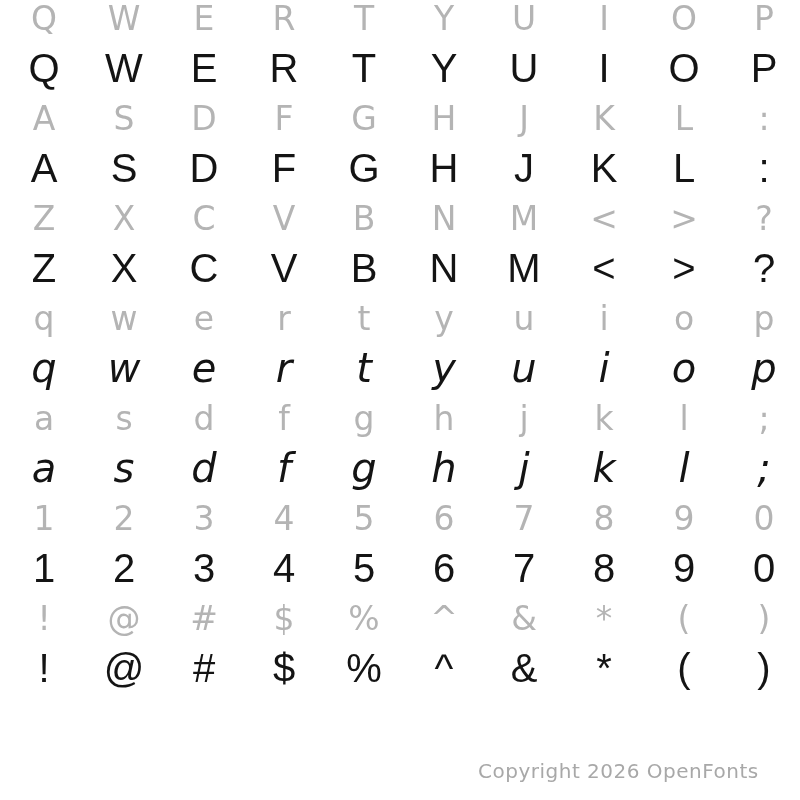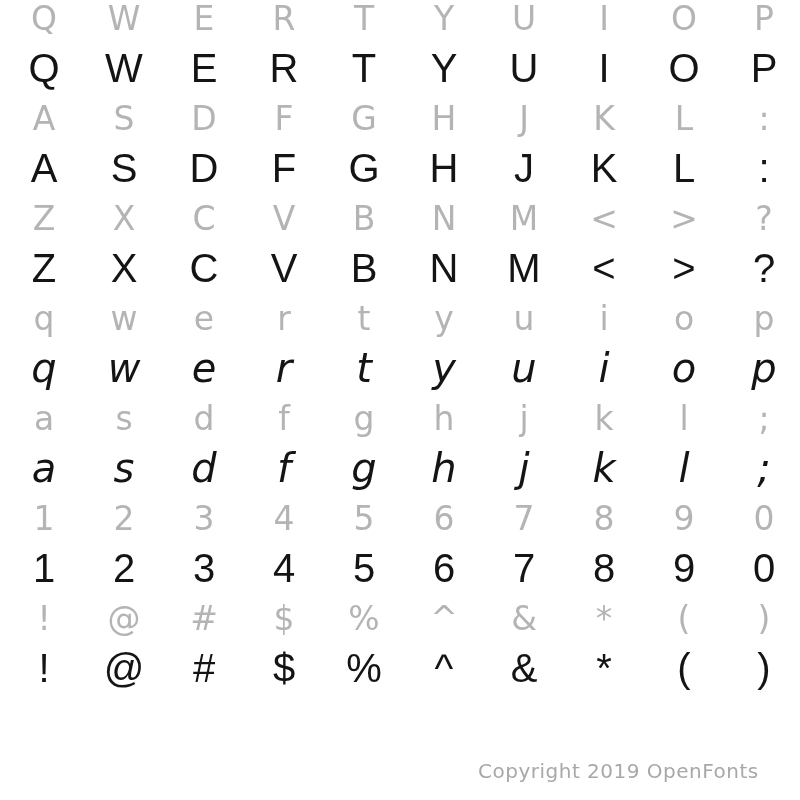--- a/index.html
+++ b/index.html
@@ -223,13 +223,13 @@
       <span class="cell">$</span>
       <span class="cell">%</span>
       <span class="cell">^</span>
       <span class="cell">&amp;</span>
       <span class="cell">*</span>
       <span class="cell">(</span>
       <span class="cell">)</span>
     </div>
   </div>
 
-<div id="copyright">Copyright 2019 OpenFonts</div>
+<div id="copyright">Copyright 2026 OpenFonts</div>
 
 </body></html>

